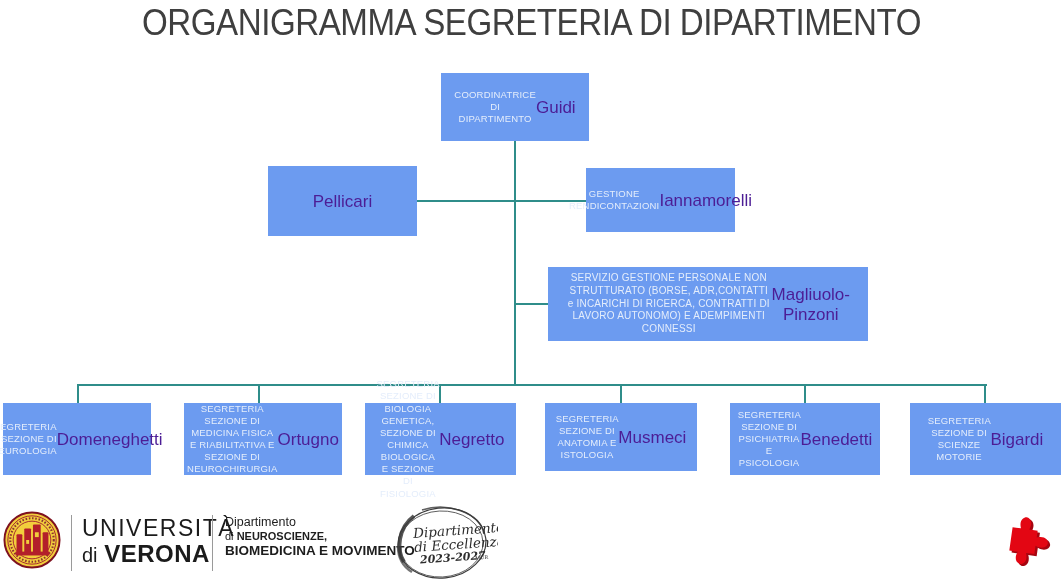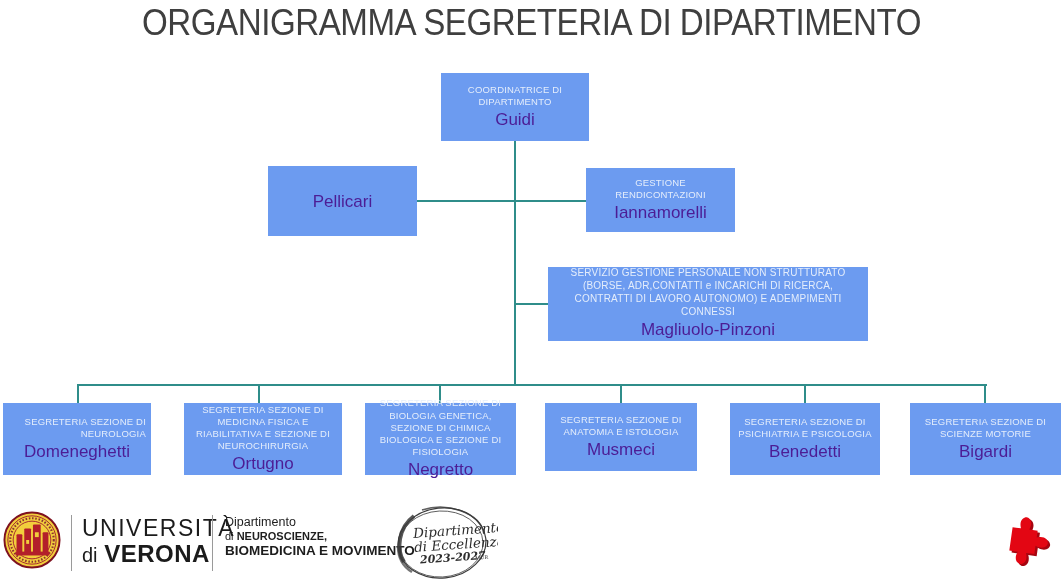--- a/index.html
+++ b/index.html
@@ -3,22 +3,22 @@
 <meta charset="utf-8">
 <style>
   html,body{margin:0;padding:0;background:#ffffff;}
   .canvas{position:relative;width:1063px;height:583px;background:#ffffff;overflow:hidden;
           font-family:"Liberation Sans",sans-serif;}
   .title{position:absolute;left:0;right:0;top:2px;margin:0;text-align:center;
          font-size:36px;font-weight:500;color:#3f3f3f;letter-spacing:-0.5px;
          transform:scaleX(0.92);transform-origin:50% 50%;white-space:nowrap;}
   .line{position:absolute;background:#2f8d8a;}
   .node{position:absolute;background:#6c9bf0;box-sizing:border-box;
-        display:flex;flex-direction:column;align-items:center;justify-content:center;
-        text-align:center;padding:3px 5px;}
+        display:flex;flex-direction:row;align-items:center;justify-content:center;
+        text-align:center;padding:3px 18px;}
   .role{font-size:9.5px;line-height:1.28;letter-spacing:0.2px;color:#e4edfb;font-weight:400;}
   .role.big{font-size:10px;}
   .name{font-size:17px;line-height:1.2;color:#4c1d95;font-weight:400;margin-top:2px;}
   
   .divider{position:absolute;width:1px;background:#9a9a9a;}
   .univ-block{position:absolute;left:82px;top:517px;color:#1b1b1b;line-height:1;}
   .univ-l1{font-size:23px;letter-spacing:1.5px;font-weight:400;}
   .univ-l2{font-size:24px;margin-top:2px;}
   .univ-l2 .di{font-weight:400;font-size:20px;}
   .univ-l2 .ver{font-weight:700;letter-spacing:0.5px;}

